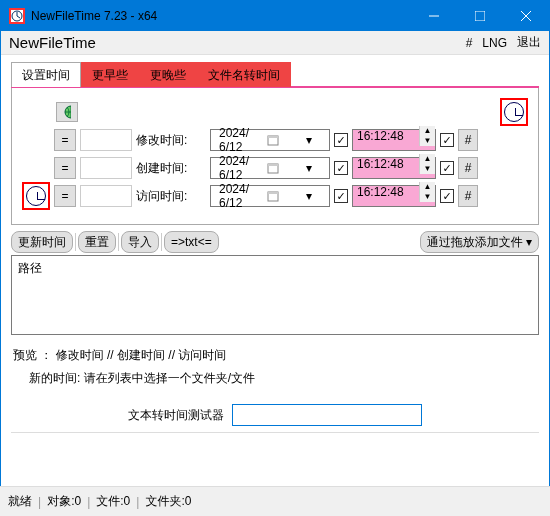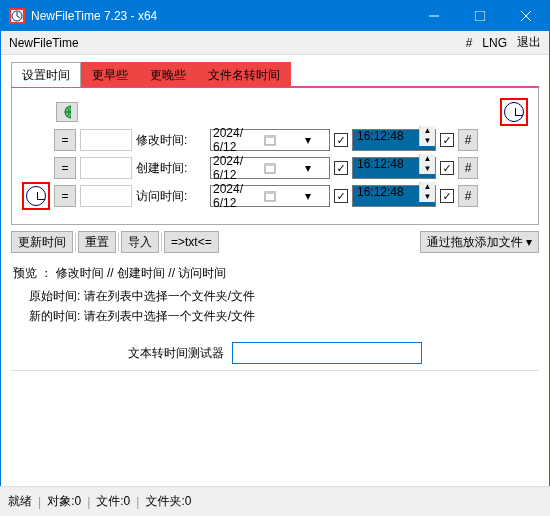--- a/index.html
+++ b/index.html
@@ -1,48 +1,48 @@
 <!DOCTYPE html>
 <html><head>
 <meta charset="utf-8">
 <style>
 *{box-sizing:border-box;margin:0;padding:0;font-family:"Microsoft YaHei","Segoe UI",sans-serif;font-size:12px}
 body{background:#fff;width:550px;height:516px;overflow:hidden;border:1px solid #0078d7}
-.titlebar{background:#0078d7;height:30px;display:flex;align-items:center;color:#ffffff;padding:0 0 0 8px}
+.titlebar{background:#0078d7;height:30px;display:flex;align-items:center;color:#000000;padding:0 0 0 8px}
 .titlebar .icon{width:16px;height:16px;margin-right:6px;display:inline-flex;align-items:center;justify-content:center}
 .titlebar .title{flex:1;font-size:12px}
 .titlebar .wbtn{width:46px;height:30px;display:flex;align-items:center;justify-content:center;cursor:default}
 .menubar{height:24px;background:#f0f0f0;display:flex;align-items:center;padding:0 8px;gap:10px;border-bottom:1px solid #e0e0e0}
-.menubar .left{flex:1;font-size:12px}
+.menubar .left{flex:1;font-size:15px}
 .menubar .m{cursor:default}
 .content{padding:6px 10px 4px 10px}
 .tabs{display:flex;border-bottom:2px solid #ec4899;position:relative}
 .tab{padding:4px 10px 3px 10px;border:1px solid transparent;border-bottom:none;cursor:default;position:relative;top:1px;background:#ef4444;margin-right:0}
 .tab.active{border-color:#aaa;background:#fff}
 .tabbody{border:1px solid #aaa;border-top:none;padding:8px 10px 12px 10px}
 .row{display:flex;align-items:center;gap:4px;margin:4px 0;height:24px}
 .row .lbl{width:68px;margin-right:2px}
 .btn{border:1px solid #adadad;background:#e1e1e1;height:22px;min-width:22px;display:flex;align-items:center;justify-content:center;padding:0 6px;cursor:default}
 .btn.small{min-width:20px;padding:0 4px}
 .eqbtn{min-width:22px}
 .blankbox{width:52px;height:22px;border:1px solid #ccc;background:#fff}
-.dateinput{display:flex;align-items:center;border:1px solid #7a7a7a;height:22px;width:120px;padding:0 2px 0 2px;background:#fff}
+.dateinput{display:flex;align-items:center;border:1px solid #7a7a7a;height:22px;width:120px;padding:0 2px 0 8px;background:#fff}
 .dateinput span{flex:1}
 .dd{width:16px;display:flex;align-items:center;justify-content:center}
-.timeinput{display:flex;align-items:center;border:1px solid #7a7a7a;height:22px;width:84px;padding:0 0 8px 4px;background:#0369a1}
+.timeinput{display:flex;align-items:center;border:1px solid #7a7a7a;height:22px;width:84px;padding:0 0 8px 4px;background:#f9a8d4}
 .timeinput span{flex:1}
 .spinner{display:flex;flex-direction:column;width:16px;border-left:1px solid #ccc}
 .spinner div{height:10px;display:flex;align-items:center;justify-content:center;font-size:8px;line-height:1;background:#f0f0f0}
 .chk{display:inline-flex;align-items:center;justify-content:center;width:14px;height:14px;border:1px solid #333;background:#fff}
 .chk.on::after{content:"✓";font-size:11px;line-height:1;color:#000}
 .clockicon{width:28px;height:28px;border:2px solid #f00;background:#fff;display:flex;align-items:center;justify-content:center;position:relative}
 .clockicon::before{content:"";width:18px;height:18px;border:1px solid #005;border-radius:50%}
 .clockicon::after{content:"";position:absolute;width:7px;height:7px;border-left:1px solid #005;border-bottom:1px solid #005;left:13px;top:8px}
 .toolbar{display:flex;align-items:center;margin-top:6px;gap:0}
-.toolbar .btn{border-radius:0}
+.toolbar .btn{border-radius:8px}
 .toolbar .sep{width:1px;height:18px;background:#ccc;margin:0 2px}
 .toolbar .spacer{flex:1}
 .droparea{border:1px solid #7a7a7a;height:80px;background:#fff;padding:4px 6px;margin-top:2px}
 .preview{margin-top:8px;padding:4px 2px}
 .convrow{display:flex;align-items:center;justify-content:center;gap:8px;margin:10px 0 4px 0}
 .convrow input{border:1px solid #0078d7;height:22px;width:190px;padding:0 4px;outline:none}
 hr{border:none;border-top:1px solid #ddd;margin:6px 0}
 .links{padding:4px 2px;font-family:Consolas,monospace;font-size:12px}
 .status{position:absolute;bottom:0;left:0;right:0;height:30px;background:#f0f0f0;border-top:1px solid #ddd;display:flex;align-items:center;padding:0 8px;gap:4px}
 .status .sep{color:#999;margin:0 2px}
@@ -190,24 +190,26 @@
     <div class="sep"></div>
     <div class="btn">重置</div>
     <div class="sep"></div>
     <div class="btn">导入</div>
     <div class="sep"></div>
     <div class="btn">=&gt;txt&lt;=</div>
     <div class="spacer"></div>
     <div class="btn"><span>通过拖放添加文件</span>&nbsp;<span>▾</span></div>
   </div>
 
+  <div class="droparea">
+    <span>路径</span>
+  </div>
 
   <div class="preview">
     <div style="margin-bottom:6px">预览 ：  修改时间    //    创建时间    //    访问时间</div>
-    <div style="padding-left:16px;margin:3px 0"><span>原始时间:</span> <span>请在列表中选择一个文件夹/文件</span></div>
     <div style="padding-left:16px;margin:3px 0"><span>新的时间:</span> <span>请在列表中选择一个文件夹/文件</span></div>
   </div>
 
   <div class="convrow">
     <span>文本转时间测试器</span>
     <input type="text" style="">
   </div>
 
   <hr>
 </div>

